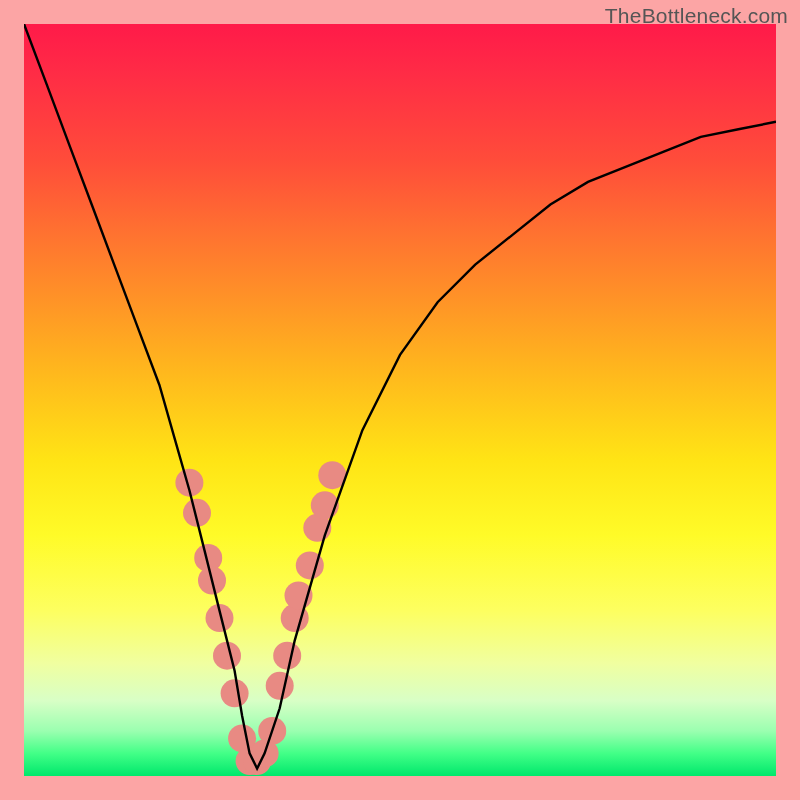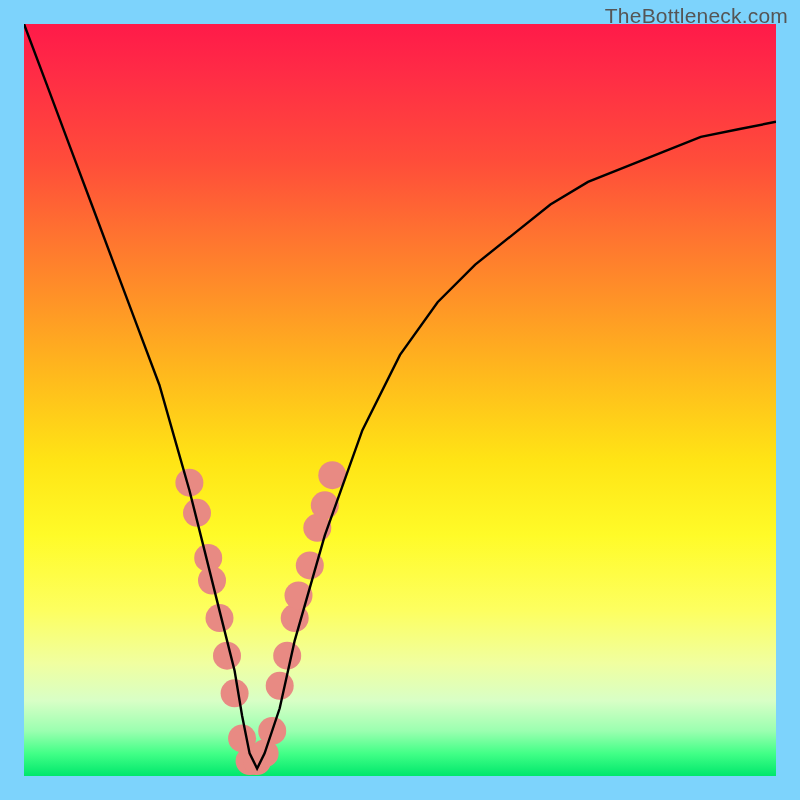--- a/index.html
+++ b/index.html
@@ -10,21 +10,21 @@
     overflow: hidden;
     background: #000;
     font-family: Arial, Helvetica, sans-serif;
   }
   .frame {
     position: absolute;
     top: 0;
     left: 0;
     width: 800px;
     height: 800px;
-    background: #7dd3fc;
+    background: #fca5a5;
   }
   .plot-area {
     position: absolute;
     top: 24px;
     left: 24px;
     width: 752px;
     height: 752px;
     overflow: hidden;
   }
   .gradient {

